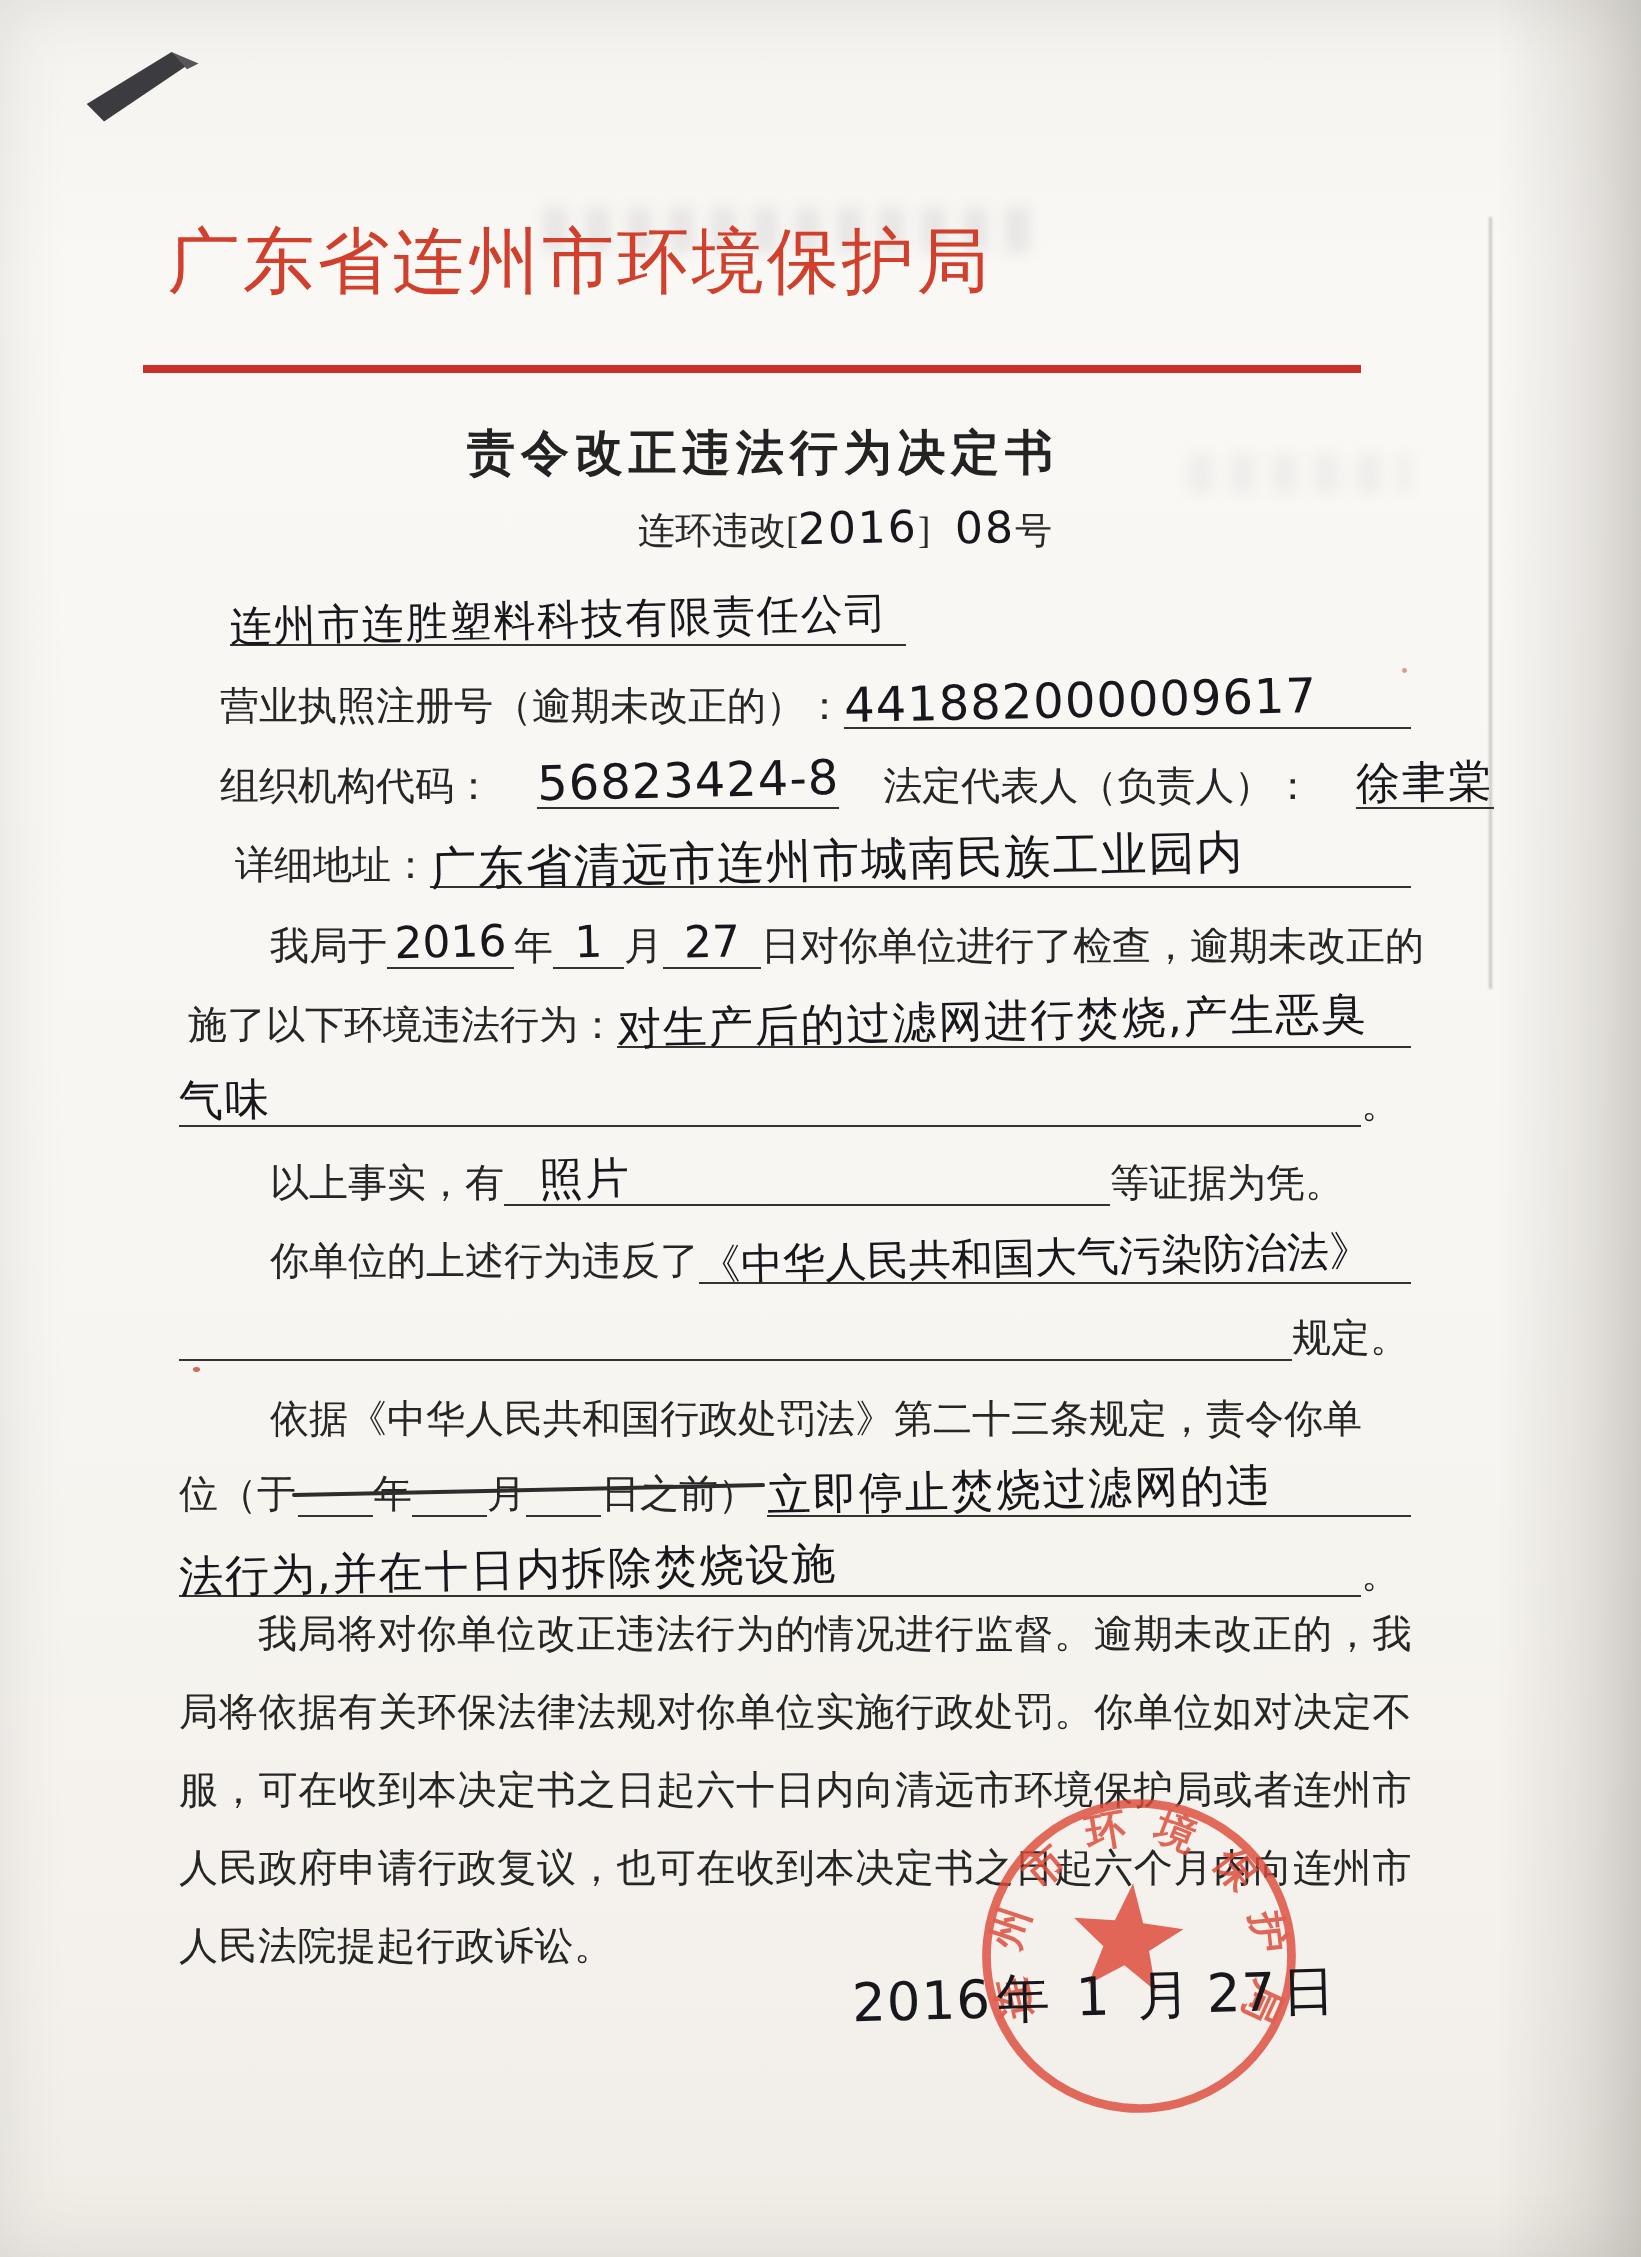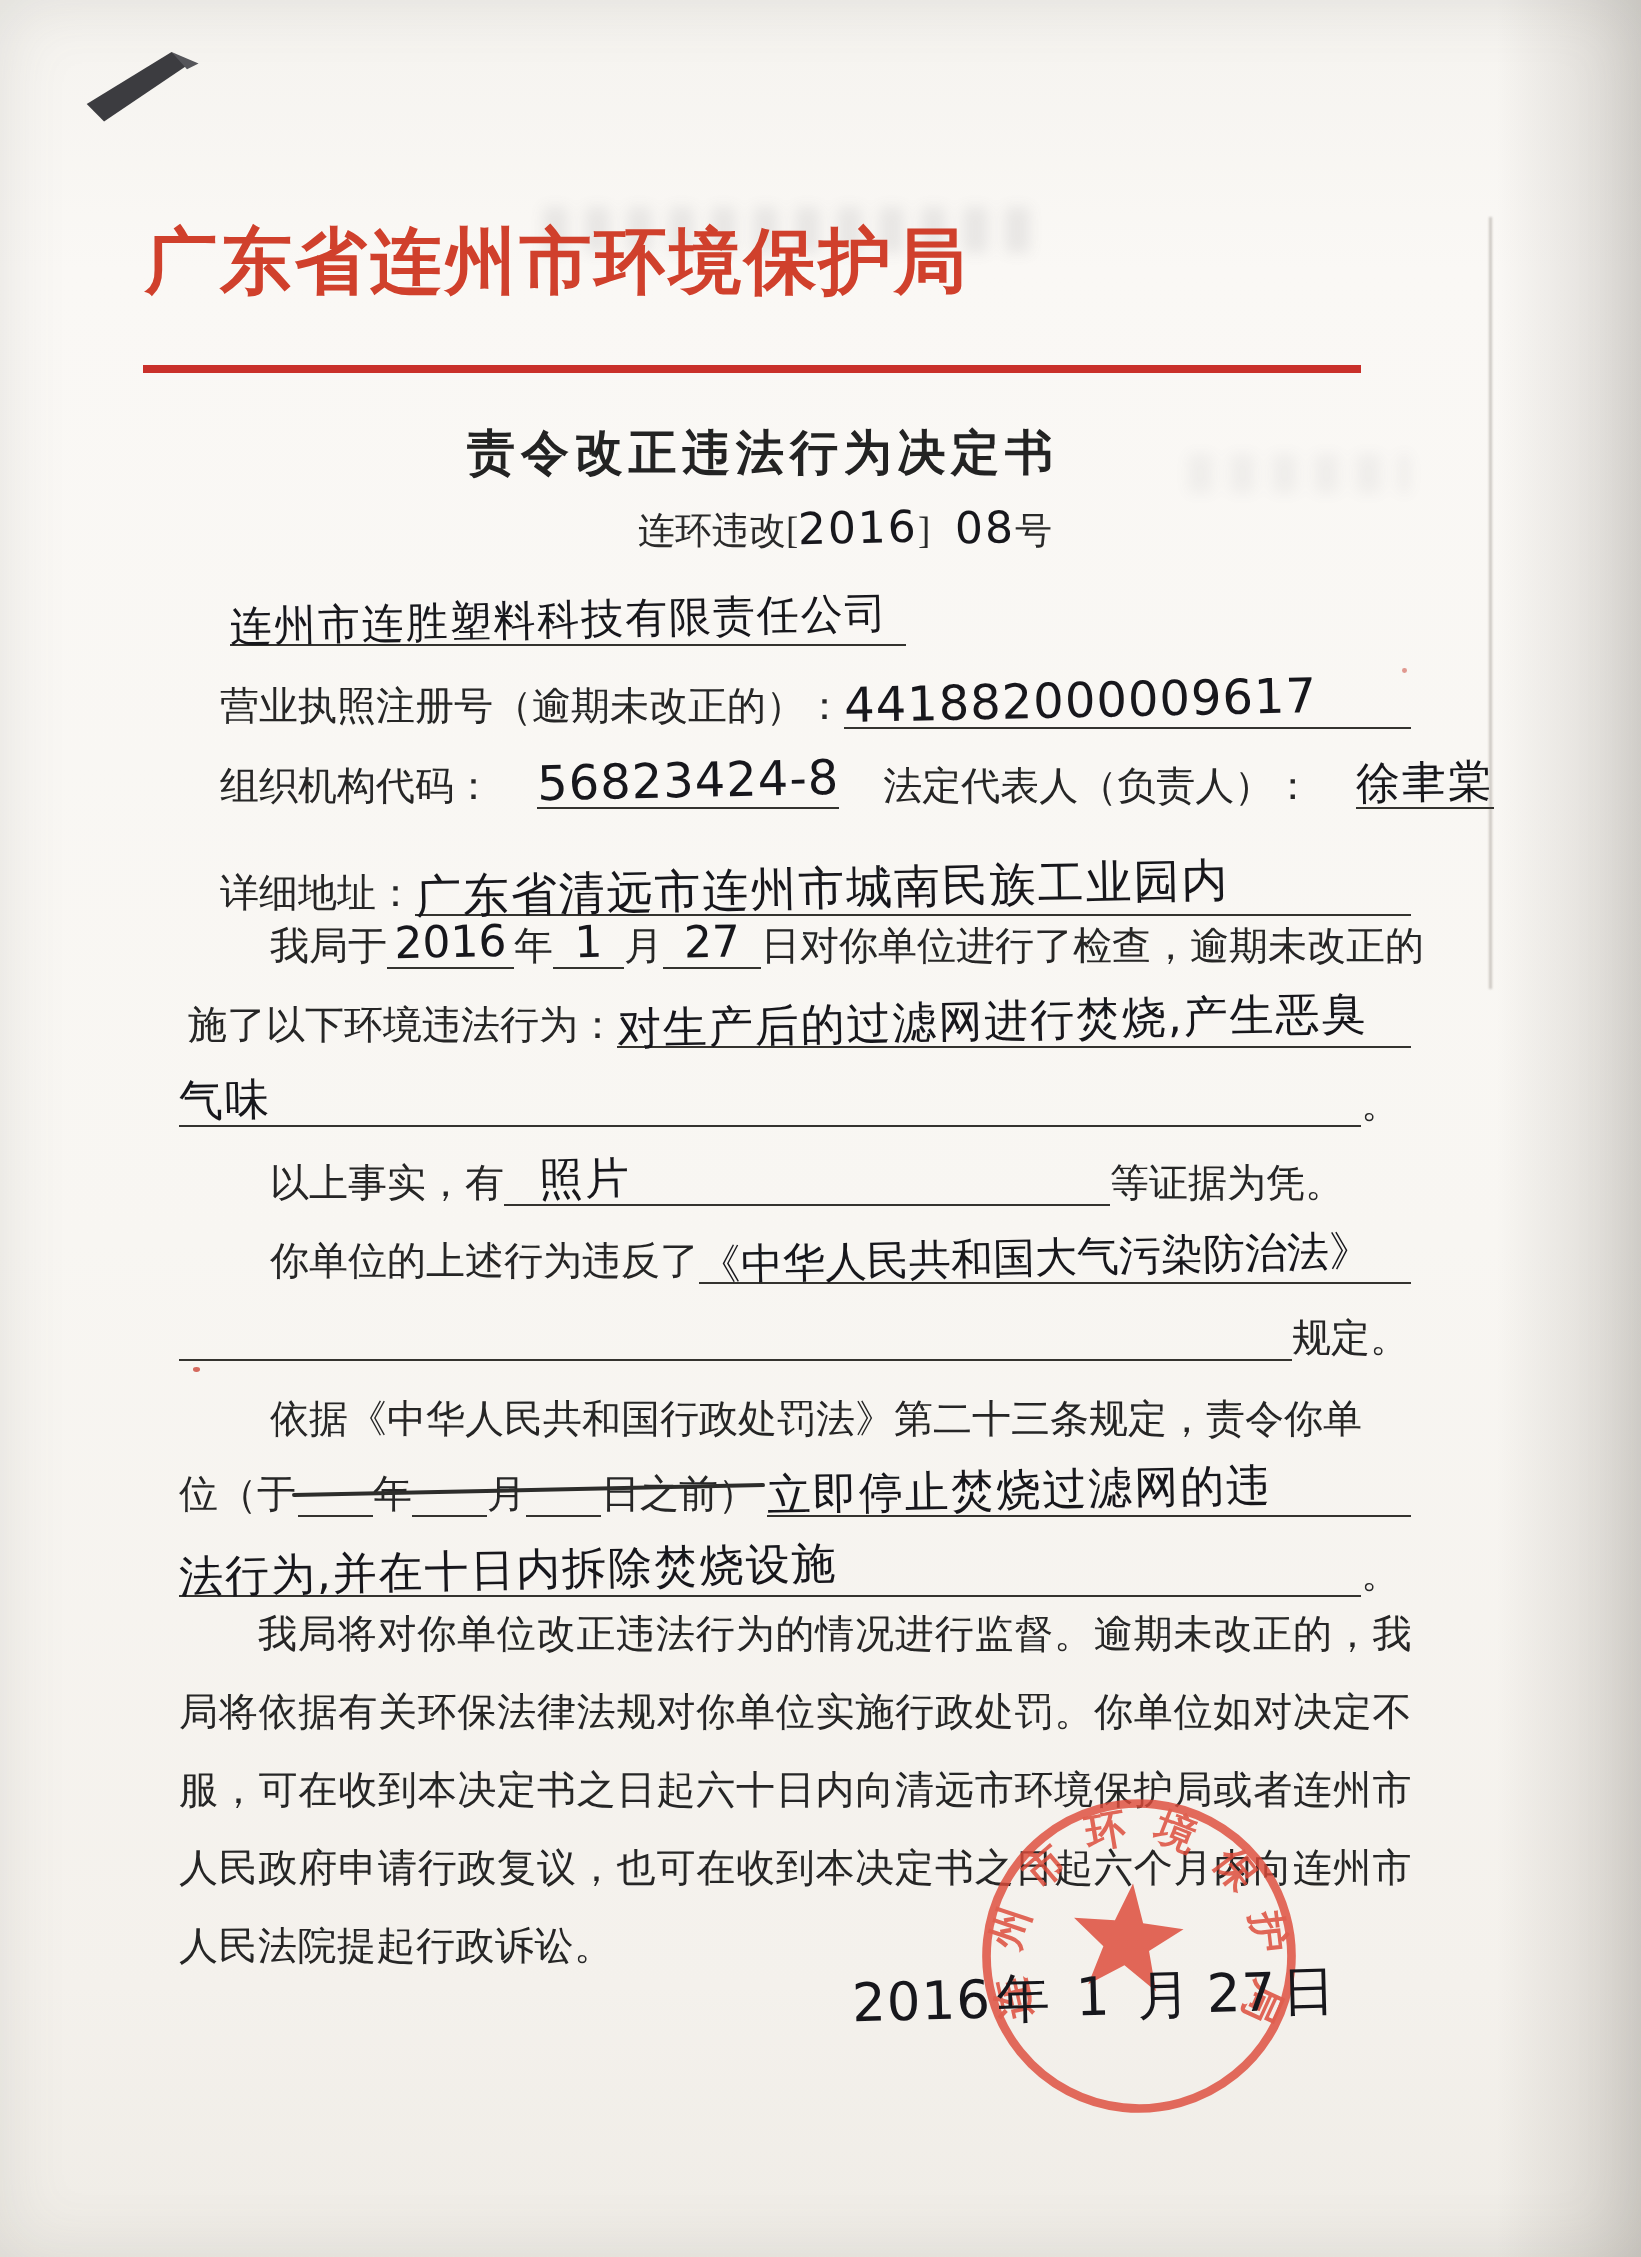--- a/index.html
+++ b/index.html
@@ -27,21 +27,21 @@
     filter:blur(6.8px);opacity:.22;
   }
   .ghost-band.b2{left:1188px;top:454px;width:222px;height:39px;opacity:.13;}
   .pen-mark{position:absolute;left:79px;top:48px;}
   .speck{position:absolute;border-radius:50%;background:#c8392b;opacity:.75;}
   .speck.s1{left:193px;top:1367px;width:6.8px;height:4.8px;}
   .speck.s2{left:1402px;top:668px;width:4.8px;height:4.8px;opacity:.5;}
 
   .agency{
     position:absolute;top:214px;left:145px;width:869px;
-    font-size:72px;font-weight:700;letter-spacing:2.9px;
+    text-align:center;font-size:72px;font-weight:400;letter-spacing:2.9px;
     color:#d0402c;white-space:nowrap;
   }
   .red-rule{position:absolute;top:365px;left:143px;width:1218px;height:7.7px;background:#c9302a;}
   .doc-title{
     position:absolute;top:421px;left:179px;width:1168px;text-align:center;
     font-size:48px;font-weight:600;letter-spacing:5.8px;color:#232323;white-space:nowrap;
   }
   .doc-no{
     position:absolute;top:506px;left:179px;width:1168px;text-align:center;
     font-size:37px;color:#2a2a2a;white-space:nowrap;padding-left:164px;box-sizing:border-box;
@@ -64,21 +64,21 @@
     color:#17171c;font-size:44px;line-height:1;display:inline-block;
     transform:rotate(-1.2deg);margin-bottom:2.9px;letter-spacing:1.9px;
   }
   .hw.digits{font-size:48px;letter-spacing:1px;}
 
   .company-row{top:575px;left:230px;width:676px;}
   .company-row .hw{font-size:42px;}
   .license-row{top:658px;left:220px;right:230px;}
   .orgcode-row{top:738px;left:220px;right:230px;gap:44px;}
   .orgcode-row .w-org{width:307px;}
-  .address-row{top:817px;left:220px;right:230px;margin-top:28px;}
+  .address-row{top:817px;left:235px;right:230px;}
   .address-row .hw{font-size:46px;}
 
   .insp1{top:898px;left:270px;}
   .w-yr{width:127px;} .w-mo{width:71px;} .w-dy{width:98px;}
   .w-yr .hw,.w-mo .hw,.w-dy .hw{width:100%;text-align:center;letter-spacing:0;}
   .insp2{top:977px;left:188px;right:230px;}
   .insp3{top:1056px;left:179px;right:241px;}
   .evid{top:1135px;left:270px;right:232px;}
   .evid .w-evid{width:606px;}
   .evid .w-evid .hw{padding-left:35px;}

